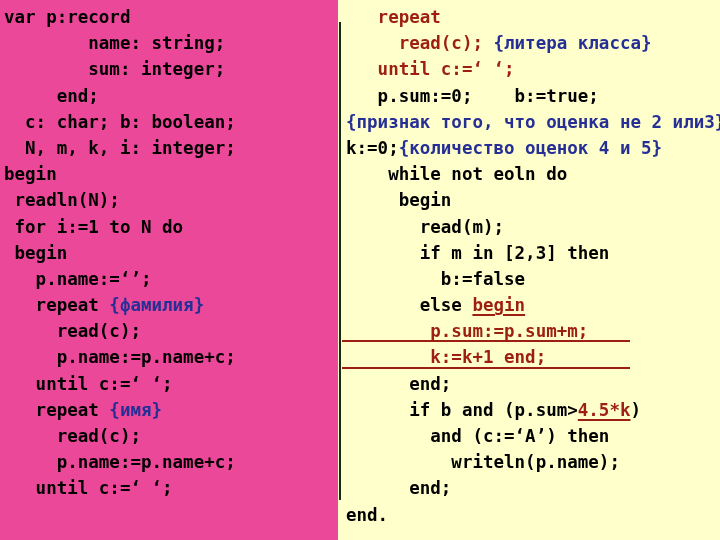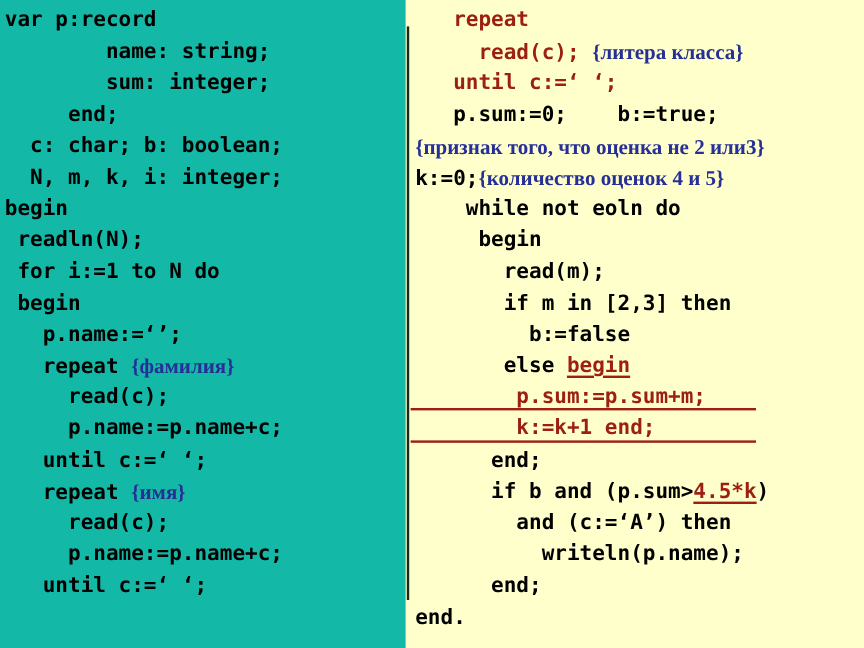--- a/index.html
+++ b/index.html
@@ -12,21 +12,21 @@
     position:relative;
     width:720px; height:540px;
     display:flex;
     background:#ffffcc;
   }
   .panel {
     position:relative;
     height:540px;
     overflow:hidden;
   }
-  #left-panel  { width:338px; background:#14b8a6; }
+  #left-panel  { width:338px; background:#ec4899; }
   #right-gap   { width:4px;  background:#ffffcc; }
   #right-panel { width:378px; background:#ffffcc; }
 
   
   #divider {
     position:absolute;
     left:339px; top:22px;
     width:2px; height:478px;
     background:#1a2a1a;
     z-index:5;
@@ -43,21 +43,21 @@
     white-space:pre;
     letter-spacing:0px;
   }
   #left-code  { padding-top:4px;  padding-left:4px; }
   #right-code { padding-top:4px;  padding-left:4px; }
 
   .ln { display:block; height:26.2px; white-space:pre; }
 
   .blk { color:#000000; }
   .red { color:#9c1f12; }
-  .blu { color:#262f95;font-family:Liberation Serif, serif; }
+  .blu { color:#262f95; }
   .u-red  { color:#9c1f12; text-decoration:underline; text-decoration-thickness:2px; text-underline-offset:3px; }
 
   
   .ubar { position:absolute; height:2px; background:#9c1f12; z-index:4; }
 </style>
 </head>
 <body>
 
 <div id="slide">
 

